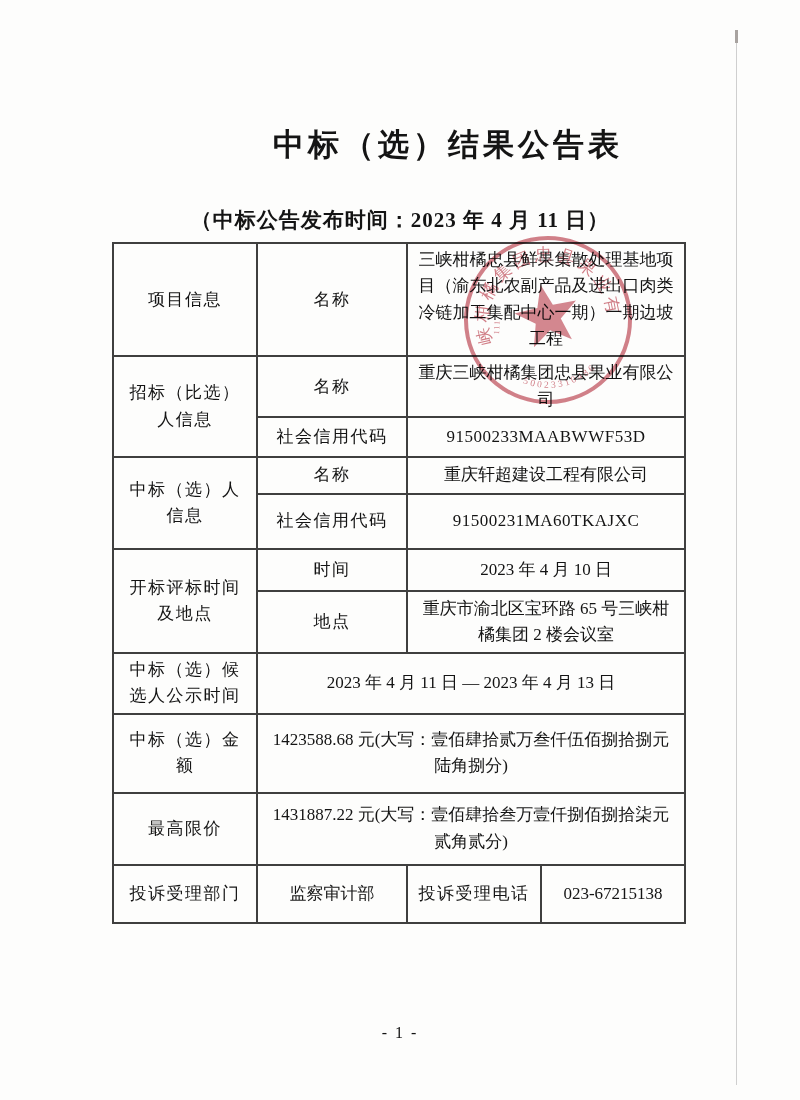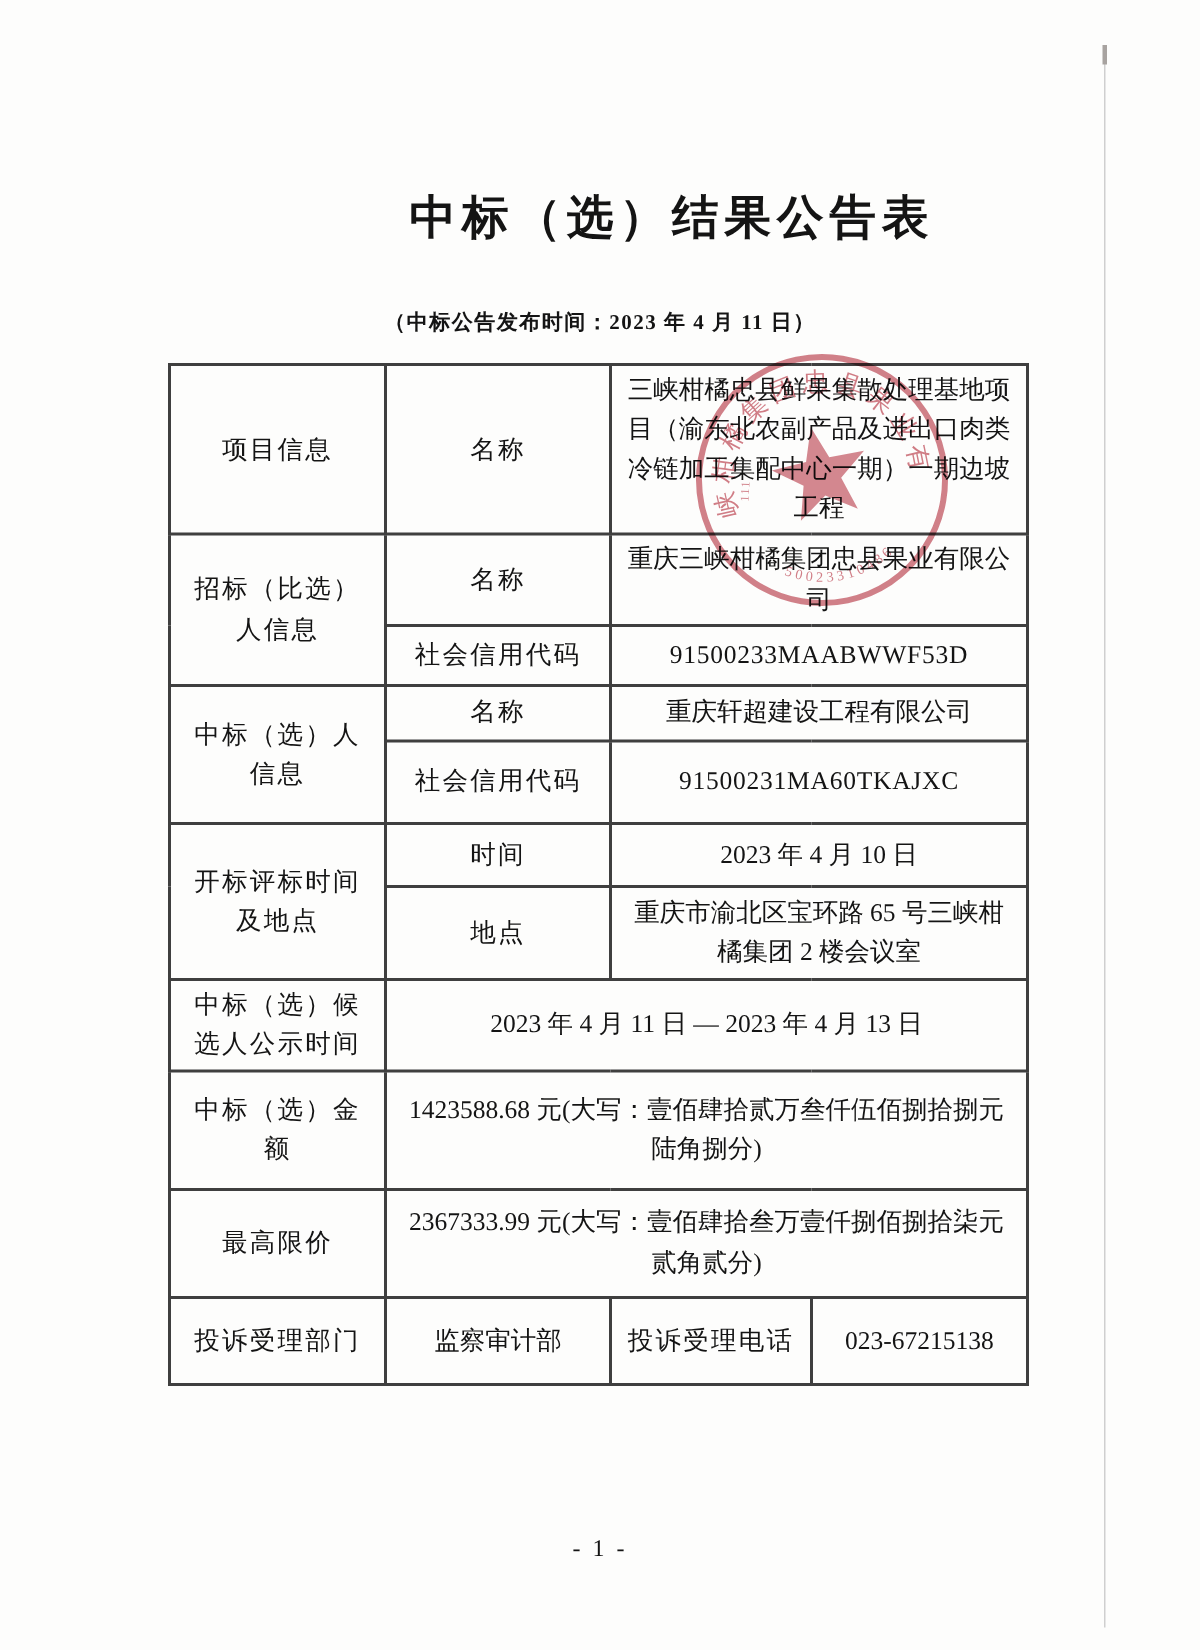--- a/index.html
+++ b/index.html
@@ -13,21 +13,21 @@
     background:#fdfdfc;
     font-family:"Liberation Serif","DejaVu Serif",serif;
     color:var(--ink);
   }
   .page-title{
     position:absolute;top:124px;left:0;width:100%;
     text-align:center;font-size:31px;font-weight:bold;letter-spacing:4px;margin-left:48px;
   }
   .page-subtitle{
     position:absolute;top:206px;left:0;width:100%;
-    text-align:center;font-size:14px;font-weight:bold;letter-spacing:1px;
+    text-align:center;font-size:21px;font-weight:bold;letter-spacing:1px;
   }
   table.results{
     position:absolute;left:112px;top:242px;width:572px;
     border-collapse:collapse;table-layout:fixed;
   }
   table.results td{
     border:2px solid var(--border-color);
     font-size:17px;line-height:1.55;
     text-align:center;vertical-align:middle;
     padding:3px 10px;overflow:hidden;
@@ -104,21 +104,21 @@
     <tr style="height:54px">
       <td class="lbl">中标（选）候选人公示时间</td>
       <td colspan="3" class="val-left">2023 年 4 月 11 日 —  2023 年 4 月 13 日</td>
     </tr>
     <tr style="height:79px">
       <td class="lbl">中标（选）金额</td>
       <td colspan="3" class="val-left">1423588.68 元(大写：壹佰肆拾贰万叁仟伍佰捌拾捌元陆角捌分)</td>
     </tr>
     <tr style="height:72px">
       <td class="lbl">最高限价</td>
-      <td colspan="3" class="val-left">2367333.99 元(大写：壹佰肆拾叁万壹仟捌佰捌拾柒元贰角贰分)</td>
+      <td colspan="3" class="val-left">1431887.22 元(大写：壹佰肆拾叁万壹仟捌佰捌拾柒元贰角贰分)</td>
     </tr>
     <tr style="height:58px">
       <td class="lbl">投诉受理部门</td>
       <td class="val-left">监察审计部</td>
       <td class="lbl">投诉受理电话</td>
       <td class="val-left">023-67215138</td>
     </tr>
   </tbody>
     </table>
 

